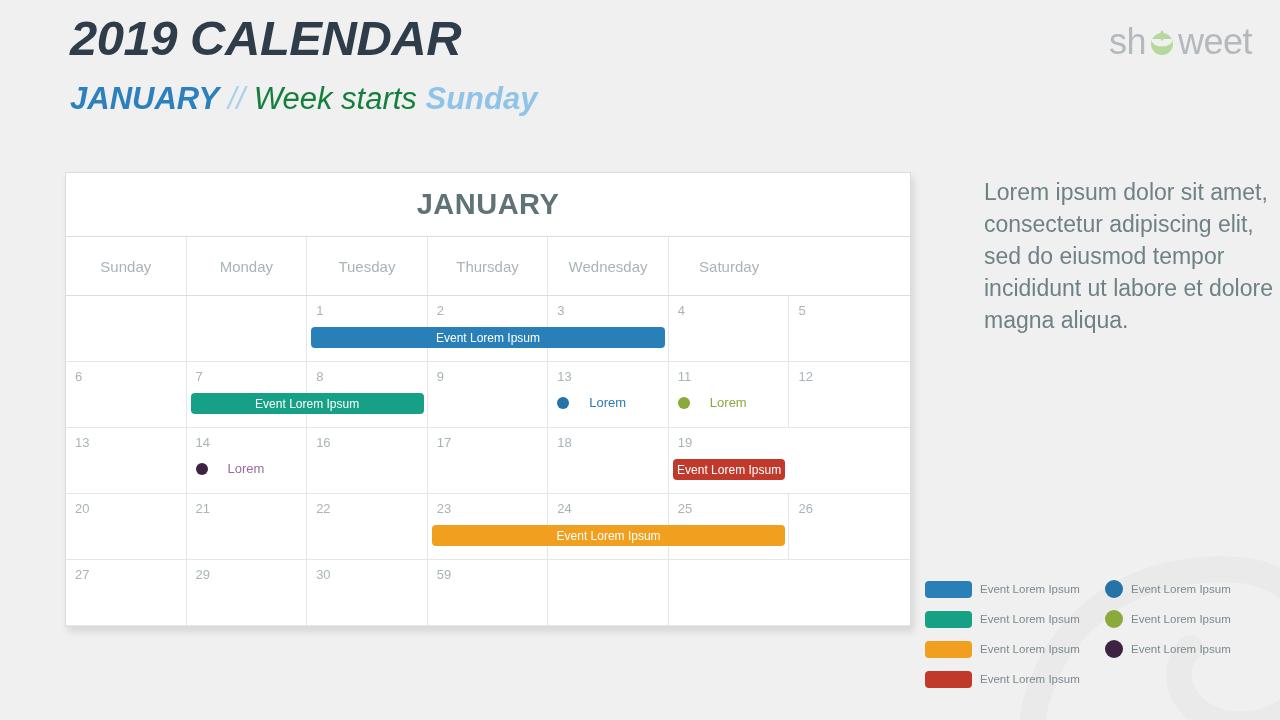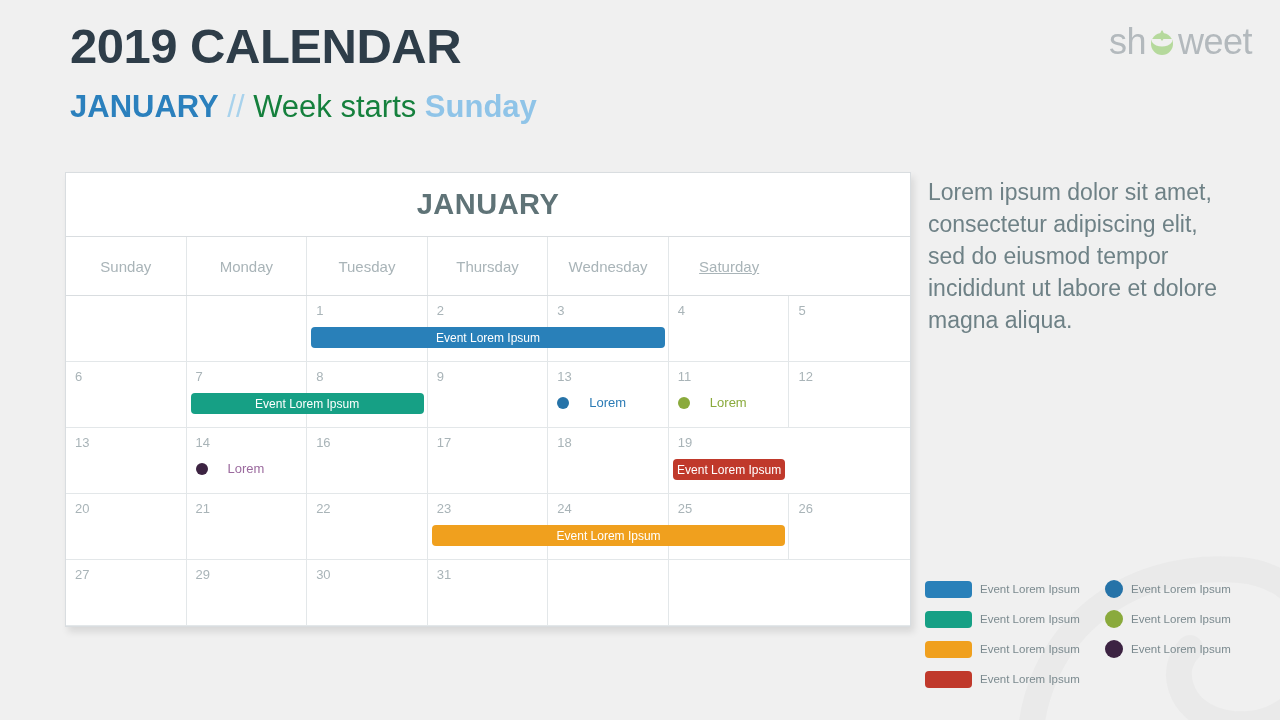--- a/index.html
+++ b/index.html
@@ -24,21 +24,22 @@
     width: 330px;
     height: 290px;
     opacity: 0.55;
     pointer-events: none;
   }
 
   
   .title-block {
     position: absolute;
     left: 70px;
-    top: 18px;
+    top: 10px;
+    font-style: italic;
   }
   .main-title {
     font-size: 49px;
     font-weight: bold;
     color: #2e3d49;
     letter-spacing: -0.5px;
     line-height: 1.16;
   }
   .sub-title {
     font-size: 31px;
@@ -100,21 +101,21 @@
   }
   .cal-dow div {
     height: 58px;
     display: flex;
     align-items: center;
     justify-content: center;
     font-size: 15px;
     color: #a9b4b8;
     border-right: 1px solid #e3e7e9;
   }
-  .cal-dow div:last-child { border-right: none; text-decoration: underline; }
+  .cal-dow div:last-child { border-right: none; }
 
   .cal-grid { position: relative; }
   .week {
     display: grid;
     grid-template-columns: repeat(7, 1fr);
     border-bottom: 1px solid #e3e7e9;
   }
   .week:last-child { border-bottom: none; }
   .day {
     height: 65px;
@@ -159,21 +160,21 @@
   .ev-dot {
     width: 12px;
     height: 12px;
     border-radius: 50%;
     flex: none;
   }
 
   
   .copy {
     position: absolute;
-    left: 928px;
+    left: 984px;
     top: 176px;
     width: 290px;
     color: #6e8186;
     font-size: 23px;
     line-height: 32px;
   }
   .copy p + p { margin-top: 26px; }
 
   
   .legend {
@@ -281,21 +282,21 @@
         <div class="day"><span class="day-num">22</span></div>
         <div class="day"><span class="day-num">23</span></div>
         <div class="day"><span class="day-num">24</span></div>
         <div class="day"><span class="day-num">25</span></div>
         <div class="day"><span class="day-num">26</span></div>
       </div>
       <div class="week">
         <div class="day"><span class="day-num">27</span></div>
         <div class="day"><span class="day-num">29</span></div>
         <div class="day"><span class="day-num">30</span></div>
-        <div class="day"><span class="day-num">31</span></div>
+        <div class="day"><span class="day-num">59</span></div>
         <div class="day empty"><span class="day-num"></span></div>
         <div class="day empty"><span class="day-num"></span></div>
       </div>
       <div class="events-layer" id="events-layer">
         <div class="ev-bar" style="background: rgb(41, 128, 185); left: 245.143px; width: 353.714px; top: 31px;">
           <span>Event Lorem Ipsum</span>
         </div>
         <div class="ev-bar" style="background: rgb(22, 160, 133); left: 124.571px; width: 233.143px; top: 97px;">
           <span>Event Lorem Ipsum</span>
         </div>

